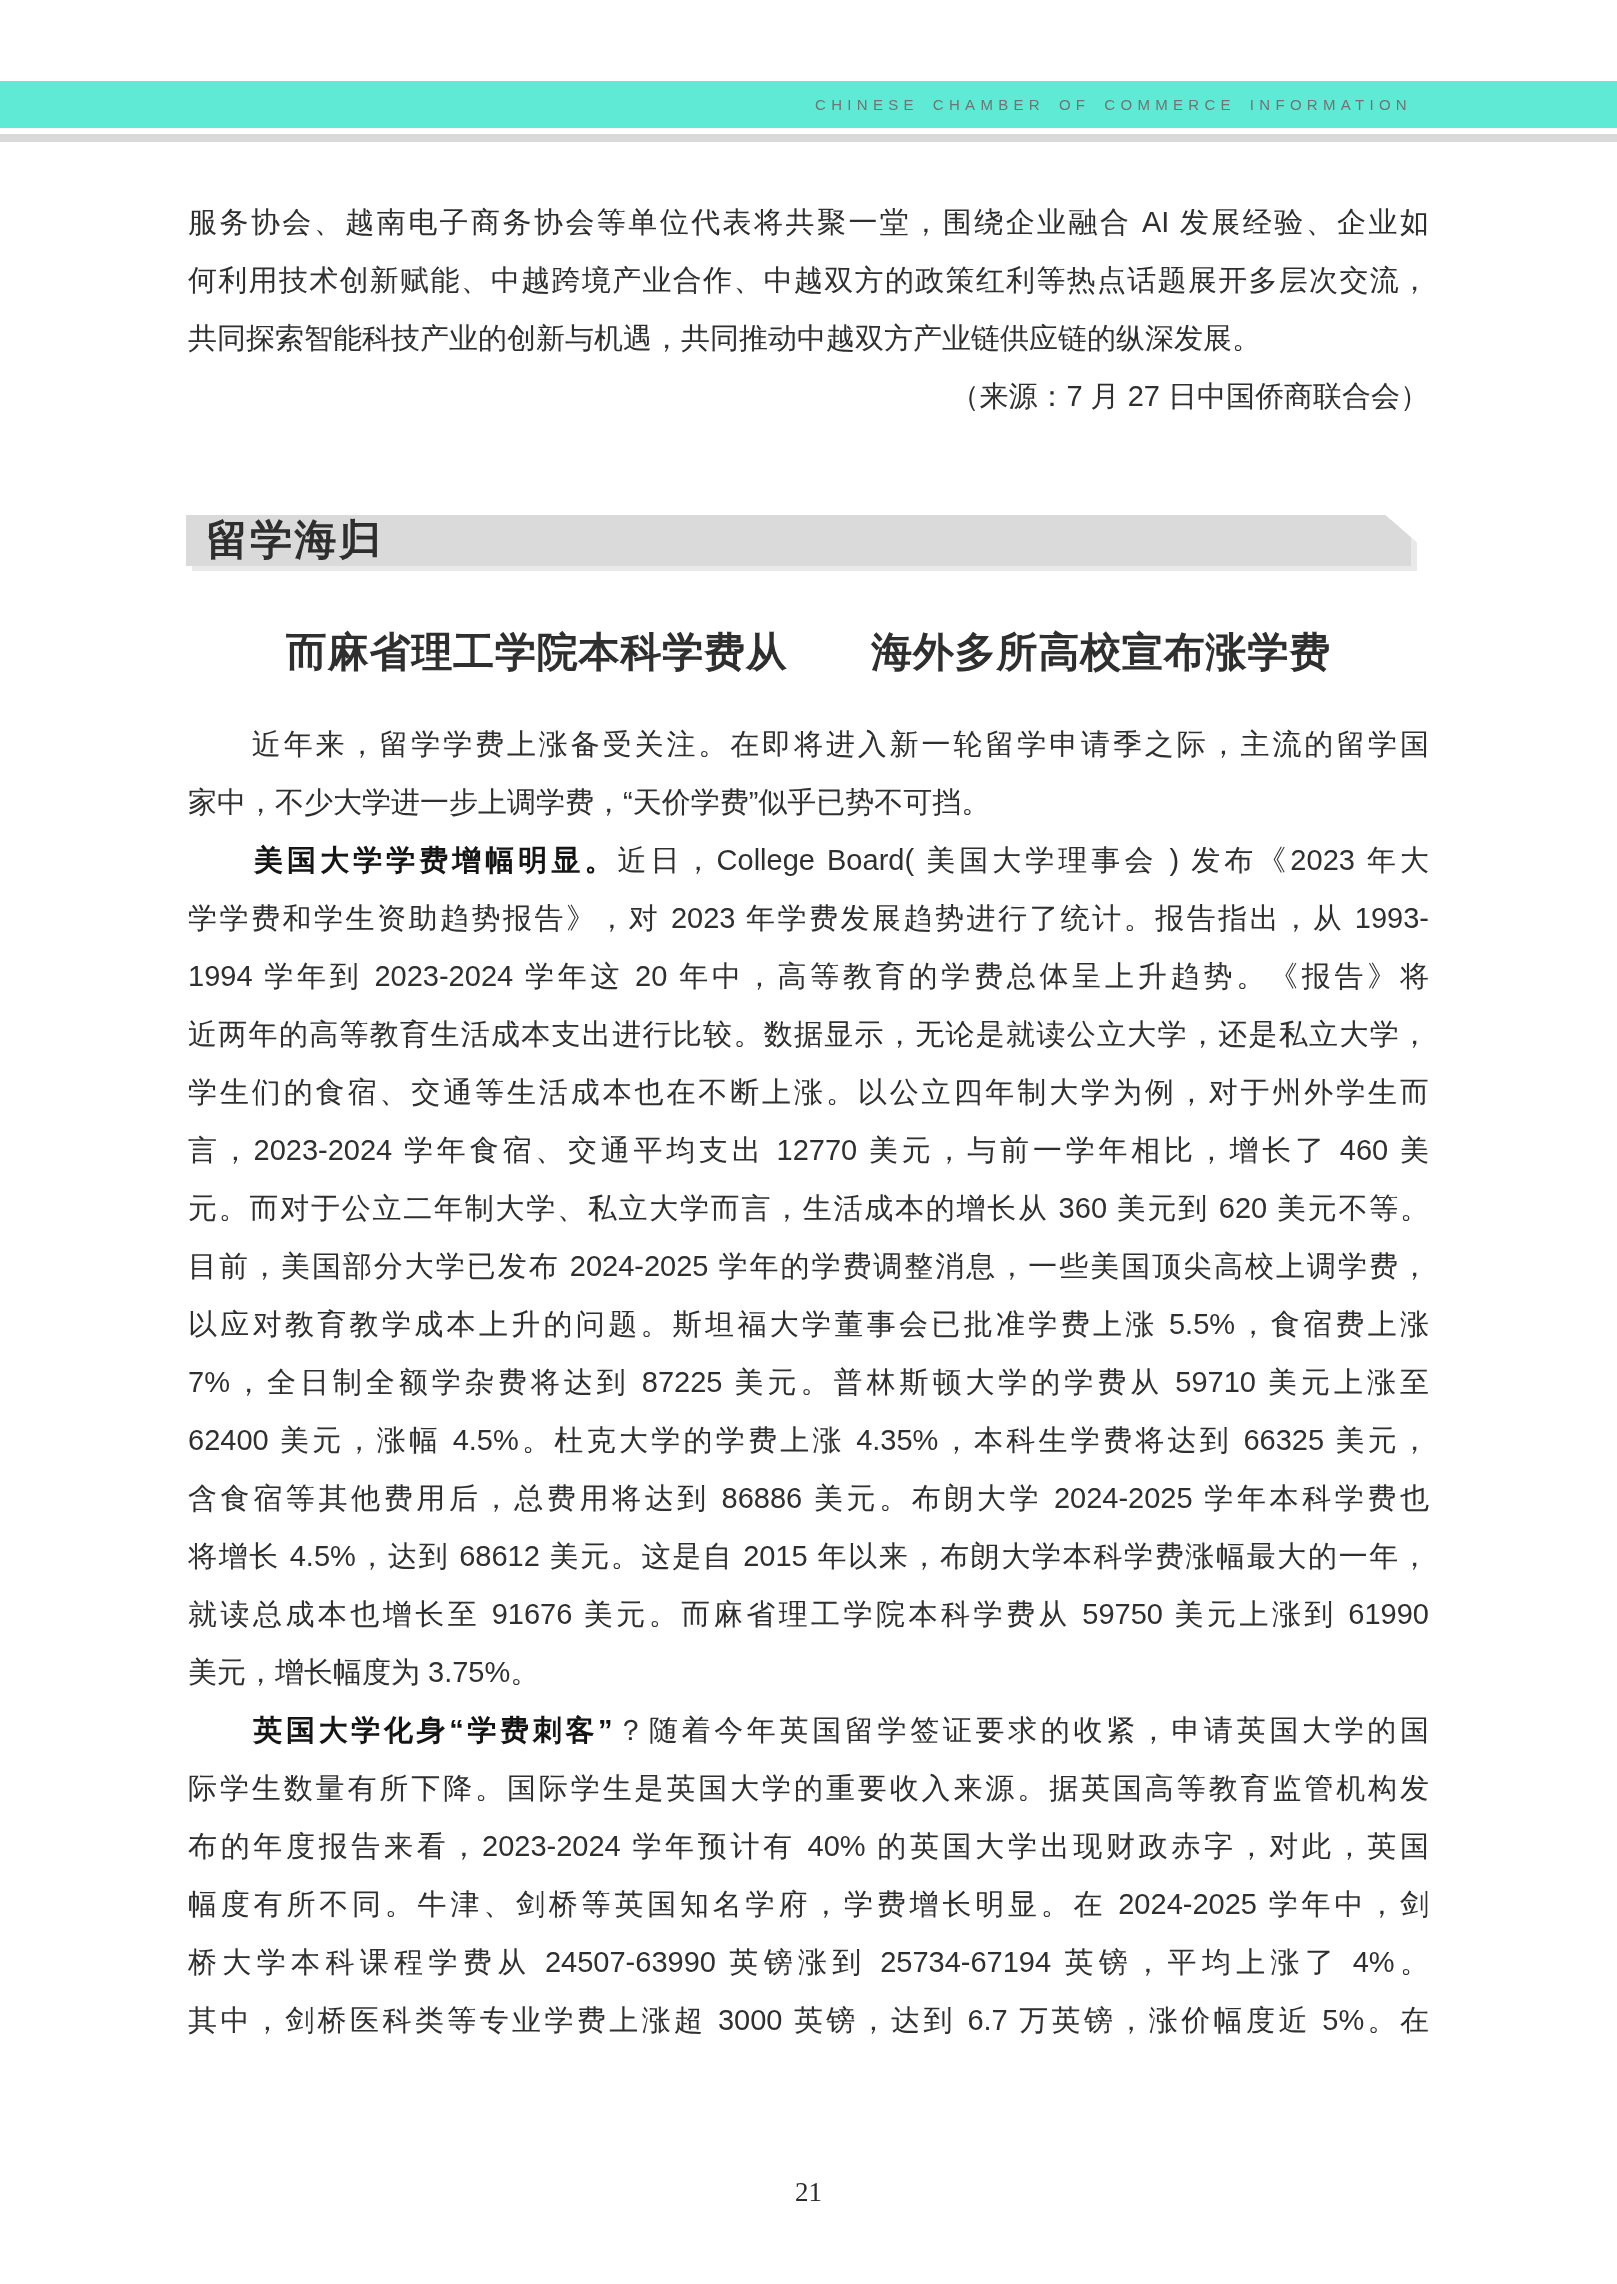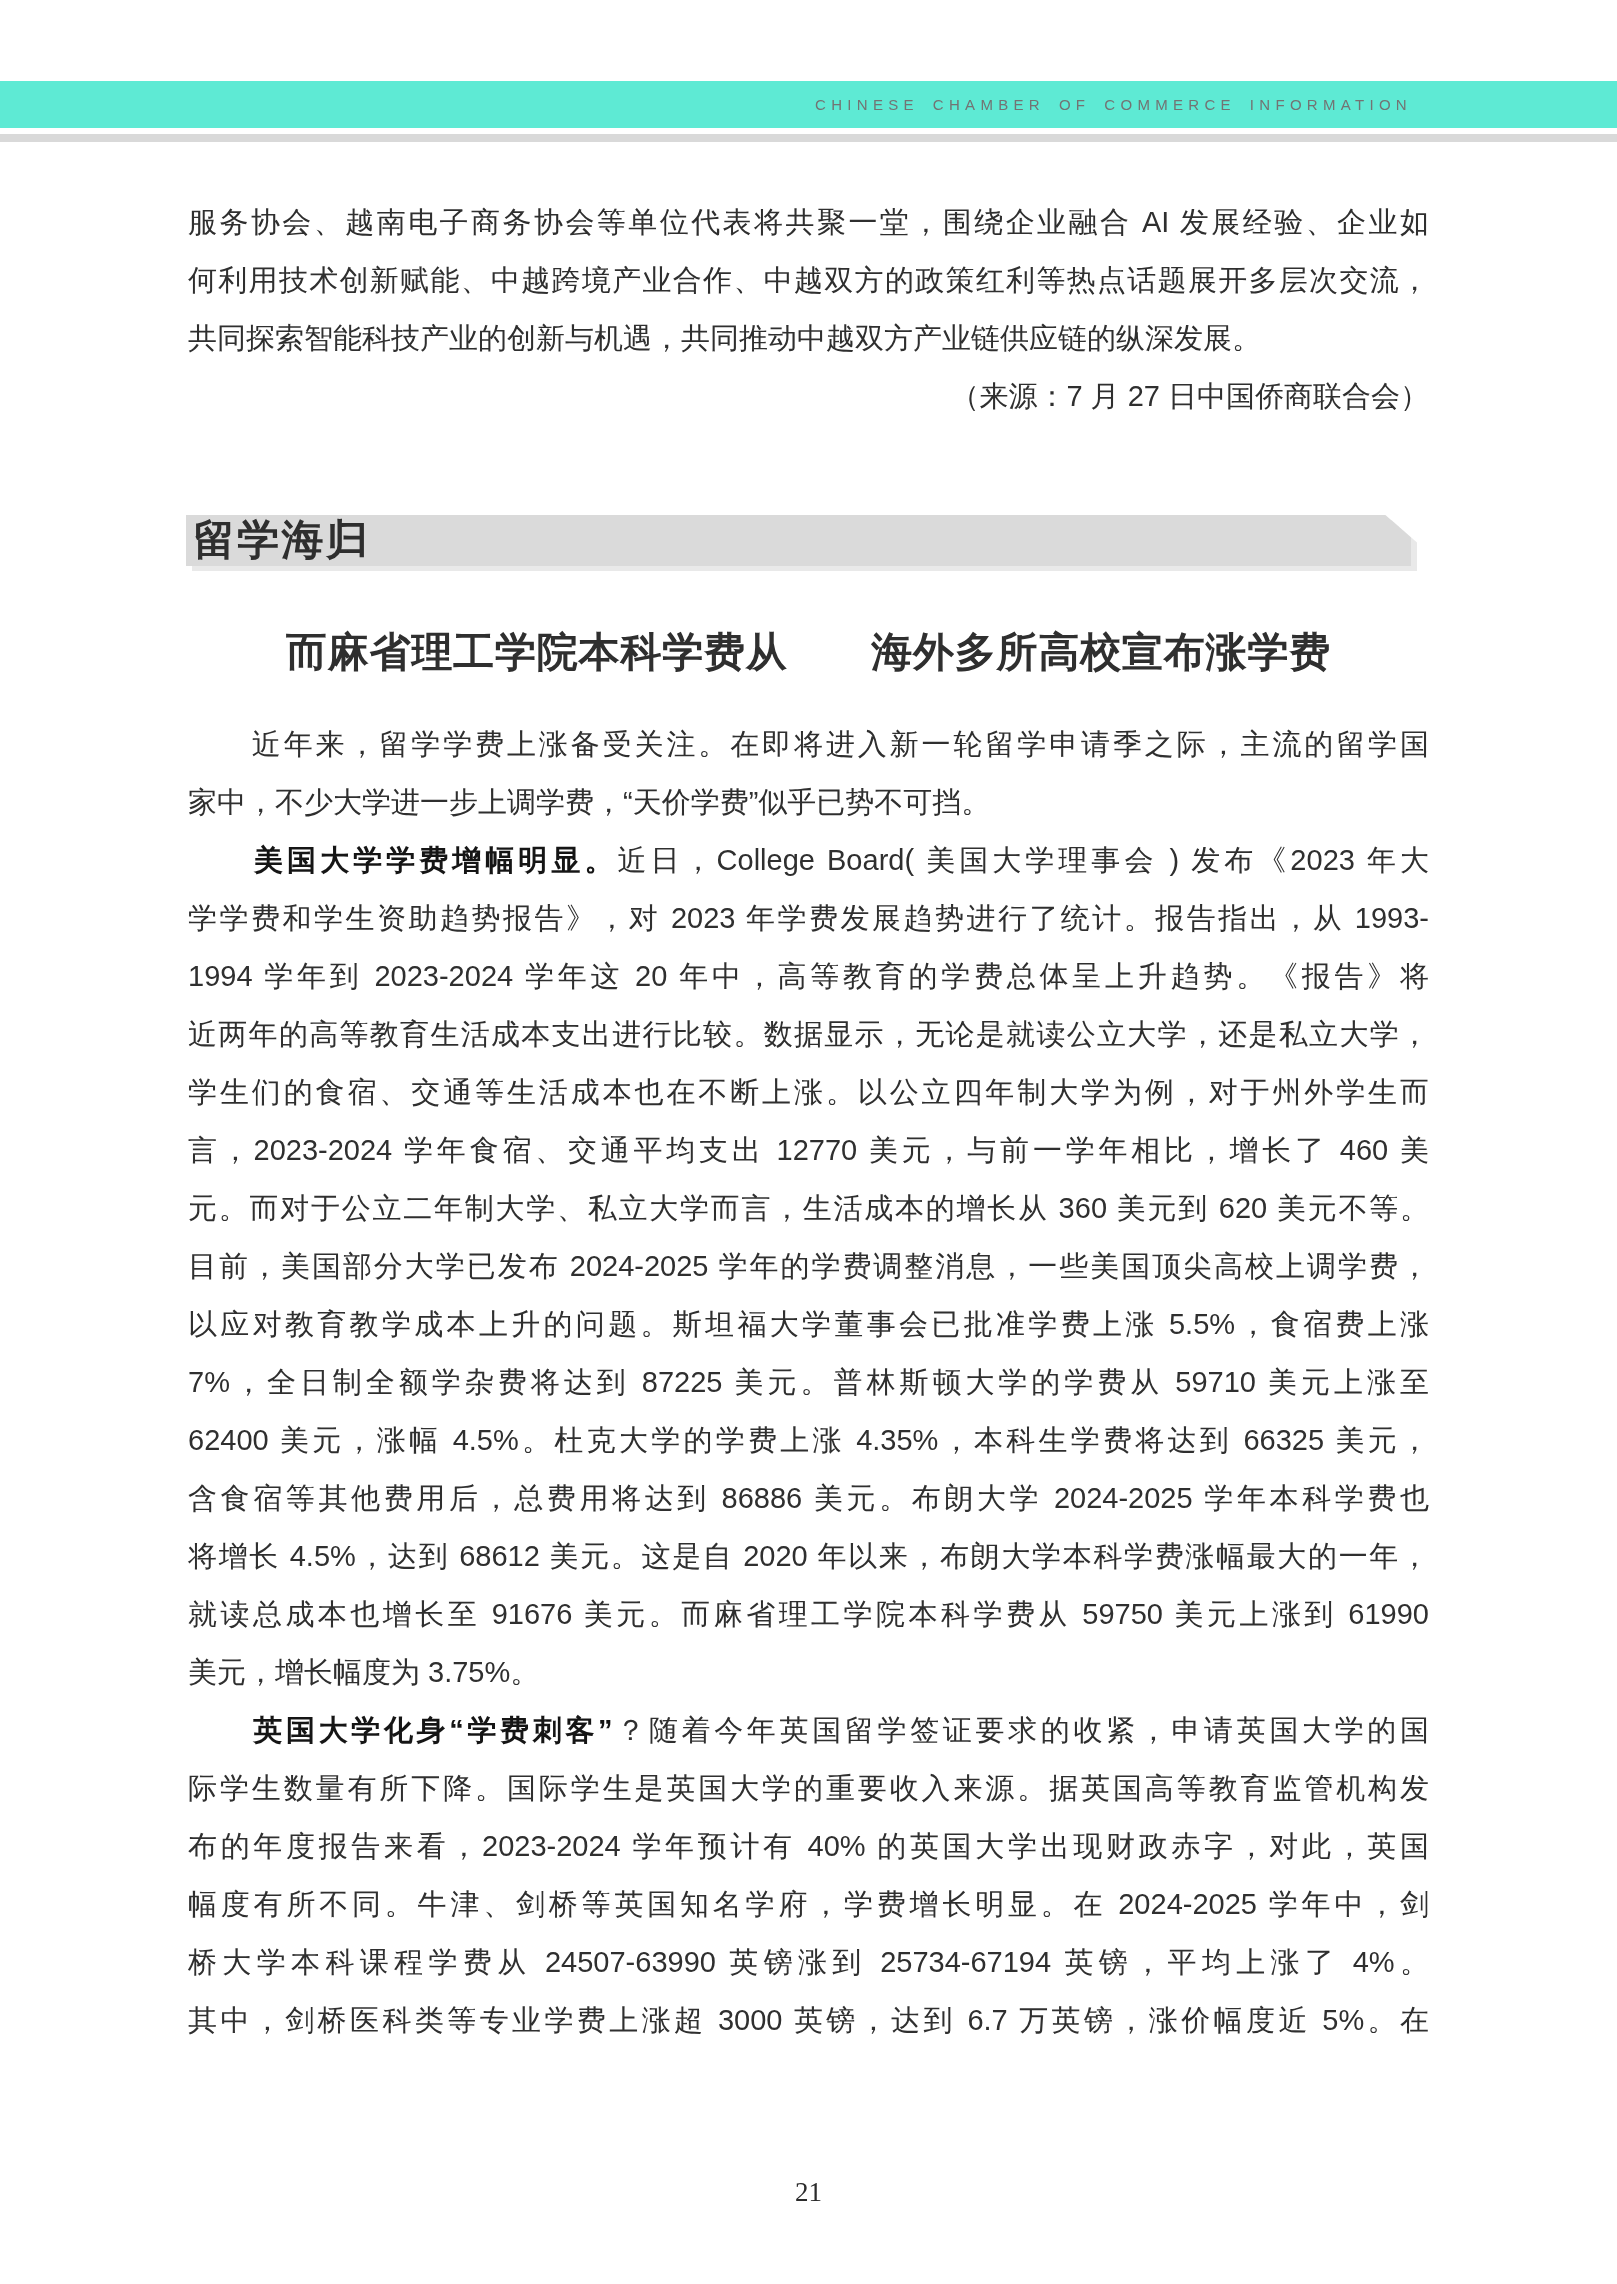--- a/index.html
+++ b/index.html
@@ -42,21 +42,21 @@
     filter:drop-shadow(6.8px 5.3px 0 #e9e9e9);
   }
   .band{
     width:100%;height:100%;
     background:#dadada;
     -webkit-clip-path:polygon(0 0, calc(100% - 25.6px) 0, 100% 44%, 100% 100%, 0 100%);
     clip-path:polygon(0 0, calc(100% - 25.6px) 0, 100% 44%, 100% 100%, 0 100%);
   }
   .band-label{
     display:inline-block;
-    padding-left:7px;
+    padding-left:20px;
     font-family:"Liberation Serif", serif;
     font-weight:700;
     font-size:42px;line-height:50px;
     letter-spacing:2.3px;
     color:#2e2e2e;
   }
   
   .article-title{
     position:absolute;left:188px;top:630px;width:1241px;
     text-align:center;
@@ -108,21 +108,21 @@
       <div class="line full"><span>1994 学年到 2023-2024 学年这 20 年中，高等教育的学费总体呈上升趋势。《报告》将</span></div>
       <div class="line full"><span>近两年的高等教育生活成本支出进行比较。数据显示，无论是就读公立大学，还是私立大学，</span></div>
       <div class="line full"><span>学生们的食宿、交通等生活成本也在不断上涨。以公立四年制大学为例，对于州外学生而</span></div>
       <div class="line full"><span>言，2023-2024 学年食宿、交通平均支出 12770 美元，与前一学年相比，增长了 460 美</span></div>
       <div class="line full"><span>元。而对于公立二年制大学、私立大学而言，生活成本的增长从 360 美元到 620 美元不等。</span></div>
       <div class="line full"><span>目前，美国部分大学已发布 2024-2025 学年的学费调整消息，一些美国顶尖高校上调学费，</span></div>
       <div class="line full"><span>以应对教育教学成本上升的问题。斯坦福大学董事会已批准学费上涨 5.5%，食宿费上涨</span></div>
       <div class="line full"><span>7%，全日制全额学杂费将达到 87225 美元。普林斯顿大学的学费从 59710 美元上涨至</span></div>
       <div class="line full"><span>62400 美元，涨幅 4.5%。杜克大学的学费上涨 4.35%，本科生学费将达到 66325 美元，</span></div>
       <div class="line full"><span>含食宿等其他费用后，总费用将达到 86886 美元。布朗大学 2024-2025 学年本科学费也</span></div>
-      <div class="line full"><span>将增长 4.5%，达到 68612 美元。这是自 2020 年以来，布朗大学本科学费涨幅最大的一年，</span></div>
+      <div class="line full"><span>将增长 4.5%，达到 68612 美元。这是自 2015 年以来，布朗大学本科学费涨幅最大的一年，</span></div>
       <div class="line full"><span>就读总成本也增长至 91676 美元。而麻省理工学院本科学费从 59750 美元上涨到 61990</span></div>
       <div class="line"><span>美元，增长幅度为 3.75%。</span></div>
       <div class="line full"><b>　　英国大学化身“学费刺客”</b><span>？随着今年英国留学签证要求的收紧，申请英国大学的国</span></div>
       <div class="line full"><span>际学生数量有所下降。国际学生是英国大学的重要收入来源。据英国高等教育监管机构发</span></div>
       <div class="line full"><span>布的年度报告来看，2023-2024 学年预计有 40% 的英国大学出现财政赤字，对此，英国</span></div>
       <div class="line full"><span>幅度有所不同。牛津、剑桥等英国知名学府，学费增长明显。在 2024-2025 学年中，剑</span></div>
       <div class="line full"><span>桥大学本科课程学费从 24507-63990 英镑涨到 25734-67194 英镑，平均上涨了 4%。</span></div>
       <div class="line full"><span>其中，剑桥医科类等专业学费上涨超 3000 英镑，达到 6.7 万英镑，涨价幅度近 5%。在</span></div>
     </div>
 

